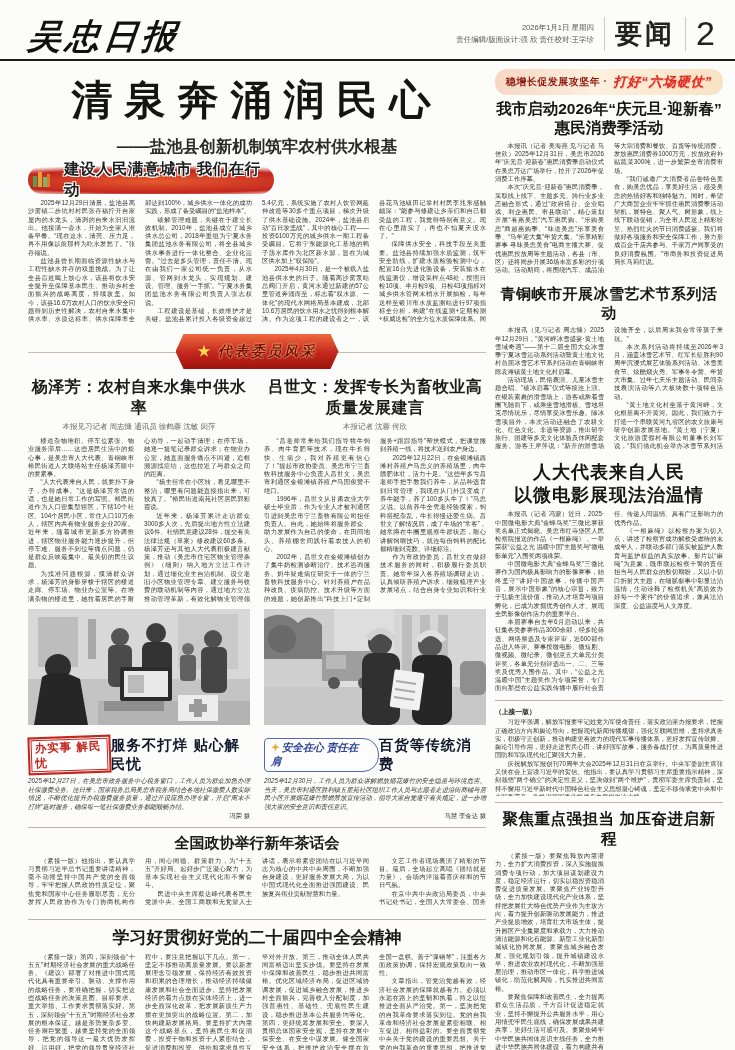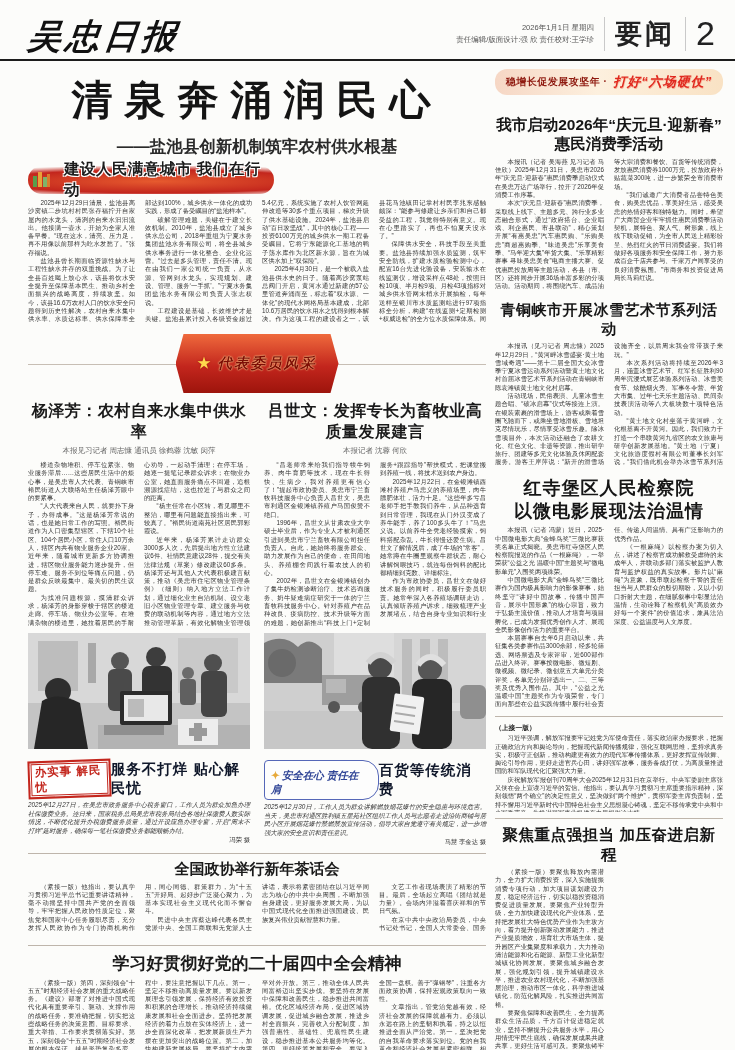--- a/index.html
+++ b/index.html
@@ -32,55 +32,55 @@
   .campaign-banner{position:relative;width:242px;height:28px;margin:4px 0 5px;
      display:flex;align-items:center;gap:12px;padding-left:4px;
      background:radial-gradient(ellipse 120% 75% at 52% 55%, #e65a2e 0%, #c3261d 55%, rgba(195,38,29,0) 78%);
      border-radius:14px;}
   .campaign-banner .txt{font-size:15.5px;font-weight:900;color:#1c1c1c;letter-spacing:0.5px;
      text-shadow:-1px -1px 0 #fff,1px -1px 0 #fff,-1px 1px 0 #fff,1px 1px 0 #fff;}
   .lead-body{height:128px;column-count:4;}
   
   .ribbon-row{position:relative;margin:7px 0 6px;text-align:center;}
   .ribbon-row:before{content:"";position:absolute;left:0;right:0;top:50%;height:1px;background:#c7beb4;}
-  .ribbon{position:relative;display:inline-block;padding:20px 22px;
+  .ribbon{position:relative;display:inline-block;padding:8px 22px;
      background:linear-gradient(180deg,#ef6a3c 0%,#c3261d 55%,#9d140c 100%);
      clip-path:polygon(8px 0,calc(100% - 8px) 0,100% 50%,calc(100% - 8px) 100%,8px 100%,0 50%);
      font-size:14.5px;font-weight:900;font-style:italic;color:#7e0d05;
      text-shadow:0 0 2px #ffcf8a,0 0 1px #ffe9b0;letter-spacing:2px;}
   .ribbon .star{font-style:normal;color:#ffd84d;text-shadow:0 0 2px #9d140c;margin-right:5px;}
   
   .profiles{display:flex;gap:14px;}
   .profile{width:222px;flex:none;}
   .profile h2{text-align:center;font-size:16px;font-weight:900;color:#1a1a1a;margin:2px 0 1px;letter-spacing:0.5px;}
   .profile .body-text{height:166px;column-count:2;}
   
   .photo-band{display:flex;gap:14px;margin-top:6px;}
   .photo-cell{width:222px;flex:none;}
   .photo-frame{width:222px;height:116px;overflow:hidden;background:#cfcfcf;}
   .cap-head{display:flex;align-items:center;justify-content:space-between;margin:5px 0 3px;}
   .badge-red{font-size:11.5px;font-weight:900;color:#c3261d;border:2px solid #c3261d;
      box-shadow:0 0 0 1px #fff inset,0 0 0 2px #c3261d inset;padding:2px 5px;
      letter-spacing:1px;transform:rotate(-2deg);background:#fff;}
   .badge-blue{font-size:10.5px;font-weight:900;font-style:italic;color:#2f4496;
-     border:1.5px solid #5567b8;border-radius:4px 16px 16px 4px;padding:8px 10px 2px 6px;background:#fdfdfd;}
+     border:1.5px solid #5567b8;border-radius:4px 16px 16px 4px;padding:2px 10px 2px 6px;background:#fdfdfd;}
   .badge-blue .spark{font-style:normal;color:#e7a93a;margin-right:2px;}
   .cap-title{font-size:14.5px;font-weight:900;color:#0f172a;letter-spacing:1px;}
   .caption{font-size:6.3px;line-height:1.35;color:#333;text-align:justify;font-style:italic;}
   .caption .credit{display:block;text-align:right;font-style:normal;margin-top:1px;}
   
   .wide h2{text-align:center;font-weight:900;color:#1a1a1a;margin:2px 0 4px;}
   .tea h2{font-size:15px;}
   .tea .body-text{height:56px;column-count:4;}
   .plenum h2{font-size:17px;}
   .plenum .body-text{height:132px;column-count:4;}
   
   .promo-banner{display:flex;align-items:center;justify-content:center;gap:6px;height:26px;
      background:linear-gradient(90deg,#f6d7c5 0%,#fdf0de 45%,#f9e2c4 100%);
-     border-radius:12px;margin-bottom:20px;}
+     border-radius:12px;margin-bottom:4px;}
   .promo-left{font-size:10px;font-weight:900;color:#8f1a10;letter-spacing:0.5px;}
   .promo-right{font-size:13px;font-weight:900;font-style:italic;color:#e0281e;
      letter-spacing:1px;text-shadow:0.5px 0.5px 0 #f6b199;}
   .rc-art h2{text-align:center;font-weight:900;color:#161616;line-height:1.25;margin:3px 0 4px;}
   .h-consume{font-size:15.5px;}
   .h-ice{font-size:15px;letter-spacing:0.5px;}
   .h-court{font-size:18px;letter-spacing:1px;}
   .h-focus{font-size:15.5px;letter-spacing:0.5px;}
   .rc-art .body-text{column-count:2;}
   .consume-body{height:140px;}
@@ -300,21 +300,21 @@
         <div class="body-text ice-body">
             <p>本报讯（见习记者 周志慷）2025年12月29日，“黄河畔冰雪盛宴·黄土地雪域奇遇”——第十二届全国大众冰雪季宁夏冰雪运动系列活动暨黄土地文化村首届冰雪艺术节系列活动在青铜峡市陈袁滩镇黄土地文化村启幕。</p>
             <p>活动现场，民俗表演、儿童冰雪主题合唱、“破冰启幕”仪式等接连上演。在银装素裹的滑雪场上，游客或乘着雪圈飞驰而下，或乘坐雪地滑板、雪地坦克尽情玩乐，尽情享受冰雪乐趣。除冰雪项目外，本次活动还融合了农耕文化、红色文化、非遗等资源，推出研学旅行、团建等多元文化体验及休闲配套服务。游客王岸萍说：“新开的滑雪场设施齐全，以后周末我会常带孩子来玩。”</p>
             <p>本次系列活动将持续至2026年3月，涵盖冰雪艺术节、红军长征胜利90周年沉浸式展艺体验系列活动、冰雪美食节、炫酷烟火秀、军事冬令营、年货大市集、过年七天乐主题活动、民间杂技表演活动等八大板块数十项特色活动。</p>
             <p>“黄土地文化村坐落于黄河畔，文化根基离不开黄河。因此，我们致力于打造一个串联黄河九省区的农文旅康与研学创新发展基地。”黄土地（宁夏）文化旅游度假村有限公司董事长刘军说，“我们借此机会举办冰雪节系列活动，就是希望让更多人能来这里欢乐过冬，体验冬日乐趣，感受黄河风情。”</p>
           </div>
       </article>
 
       <article class="rc-art">
         <h2 class="h-court">
-          <span>红寺堡区人民检察院</span><br>
+          <span>人大代表来自人民</span><br>
           <span>以微电影展现法治温情</span>
         </h2>
         <div class="body-text court-body">
             <p>本报讯（记者 冯蒙）近日，2025·中国微电影大典“金蜂鸟奖”三微比赛获奖名单正式揭晓。吴忠市红寺堡区人民检察院报送的作品《一根麻绳》，一举荣获“公益之光 温暖中国”主题奖与“微电影单元”入围奖两项殊荣。</p>
             <p>中国微电影大典“金蜂鸟奖”三微比赛作为国内极具影响力的影像赛事，始终坚守“讲好中国故事，传播中国声音，展示中国形象”的核心宗旨，致力于弘扬主流价值，推动人才培育与项目孵化，已成为发掘优秀创作人才、展现全民影像创作活力的重要平台。</p>
             <p>本届赛事自去年6月启动以来，共征集各类参赛作品3000余部，经多轮筛选、网络票选及专家评审，近600部作品进入终评。赛事按微电影、微短剧、微视频、微纪录、微创意五大单元分类评奖，各单元分别评选出一、二、三等奖及优秀入围作品。其中，“公益之光 温暖中国”主题奖作为专项荣誉，专门面向那些在公益实践传播中履行社会责任、传递人间温情、具有广泛影响力的优秀作品。</p>
             <p>《一根麻绳》以检察办案为切入点，讲述了检察官成功解救受虐待的未成年人，并联动多部门落实被监护人教育与监护权益的真实故事。影片以“麻绳”为意象，既串联起检察干警的责任担当与人民群众的殷切期盼，又以小切口折射大主题，在细腻叙事中彰显法治温情，生动诠释了检察机关“高质效办好每一个案件”的价值追求，兼具法治深度、公益温度与人文厚度。</p>
           </div>
       </article>
 

